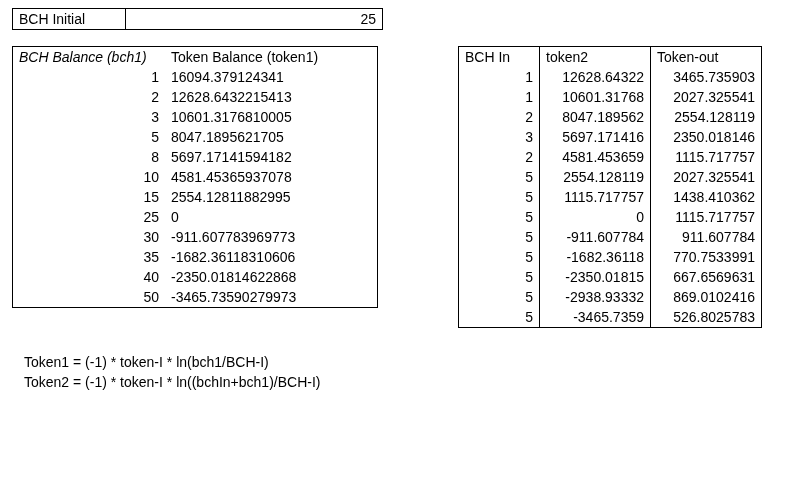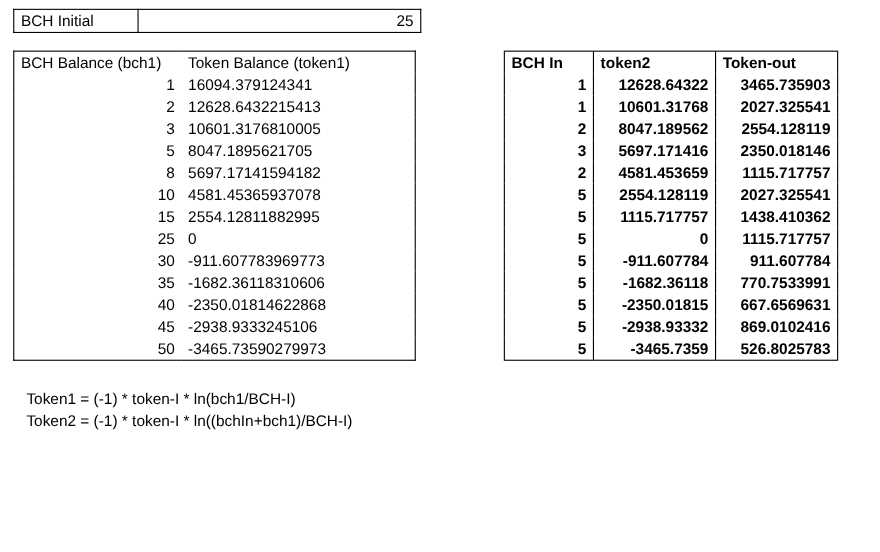--- a/index.html
+++ b/index.html
@@ -45,32 +45,32 @@
   }
   .balance-table th, .balance-table td {
     padding: 1px 6px;
     font-weight: normal;
     height: 18px;
     line-height: 18px;
   }
   .balance-table th { text-align: left; }
   .balance-table .col1 { width: 140px; text-align: right; }
   .balance-table .col2 { width: 200px; text-align: left; }
-  .balance-table th.col1 { text-align: left; }
+  .balance-table th.col1 { text-align: left; font-style: italic; }
   .balance-table th.col2 { text-align: left; }
 
   
   .delta-table {
     border: 1px solid #000;
   }
   .delta-table th, .delta-table td {
     border-left: 1px solid #000;
     border-right: 1px solid #000;
     padding: 1px 6px;
-    font-weight: bold;
+    font-weight: normal;
     height: 18px;
     line-height: 18px;
     text-align: right;
     margin-top: 12px;
   }
   .delta-table th { text-align: left; }
   .delta-table .d1 { width: 68px; }
   .delta-table .d2 { width: 98px; }
   .delta-table .d3 { width: 98px; }
 
@@ -140,24 +140,20 @@
         </tr>
         <tr>
           <td class="col1">35</td>
           <td class="col2">-1682.36118310606</td>
         </tr>
         <tr>
           <td class="col1">40</td>
           <td class="col2">-2350.01814622868</td>
         </tr>
         <tr>
-          <td class="col1">45</td>
-          <td class="col2">-2938.9333245106</td>
-        </tr>
-        <tr>
           <td class="col1">50</td>
           <td class="col2">-3465.73590279973</td>
         </tr>
       </tbody>
   </table>
 
   <table class="delta-table">
     <tbody>
         <tr>
       <th class="d1">BCH In</th>

